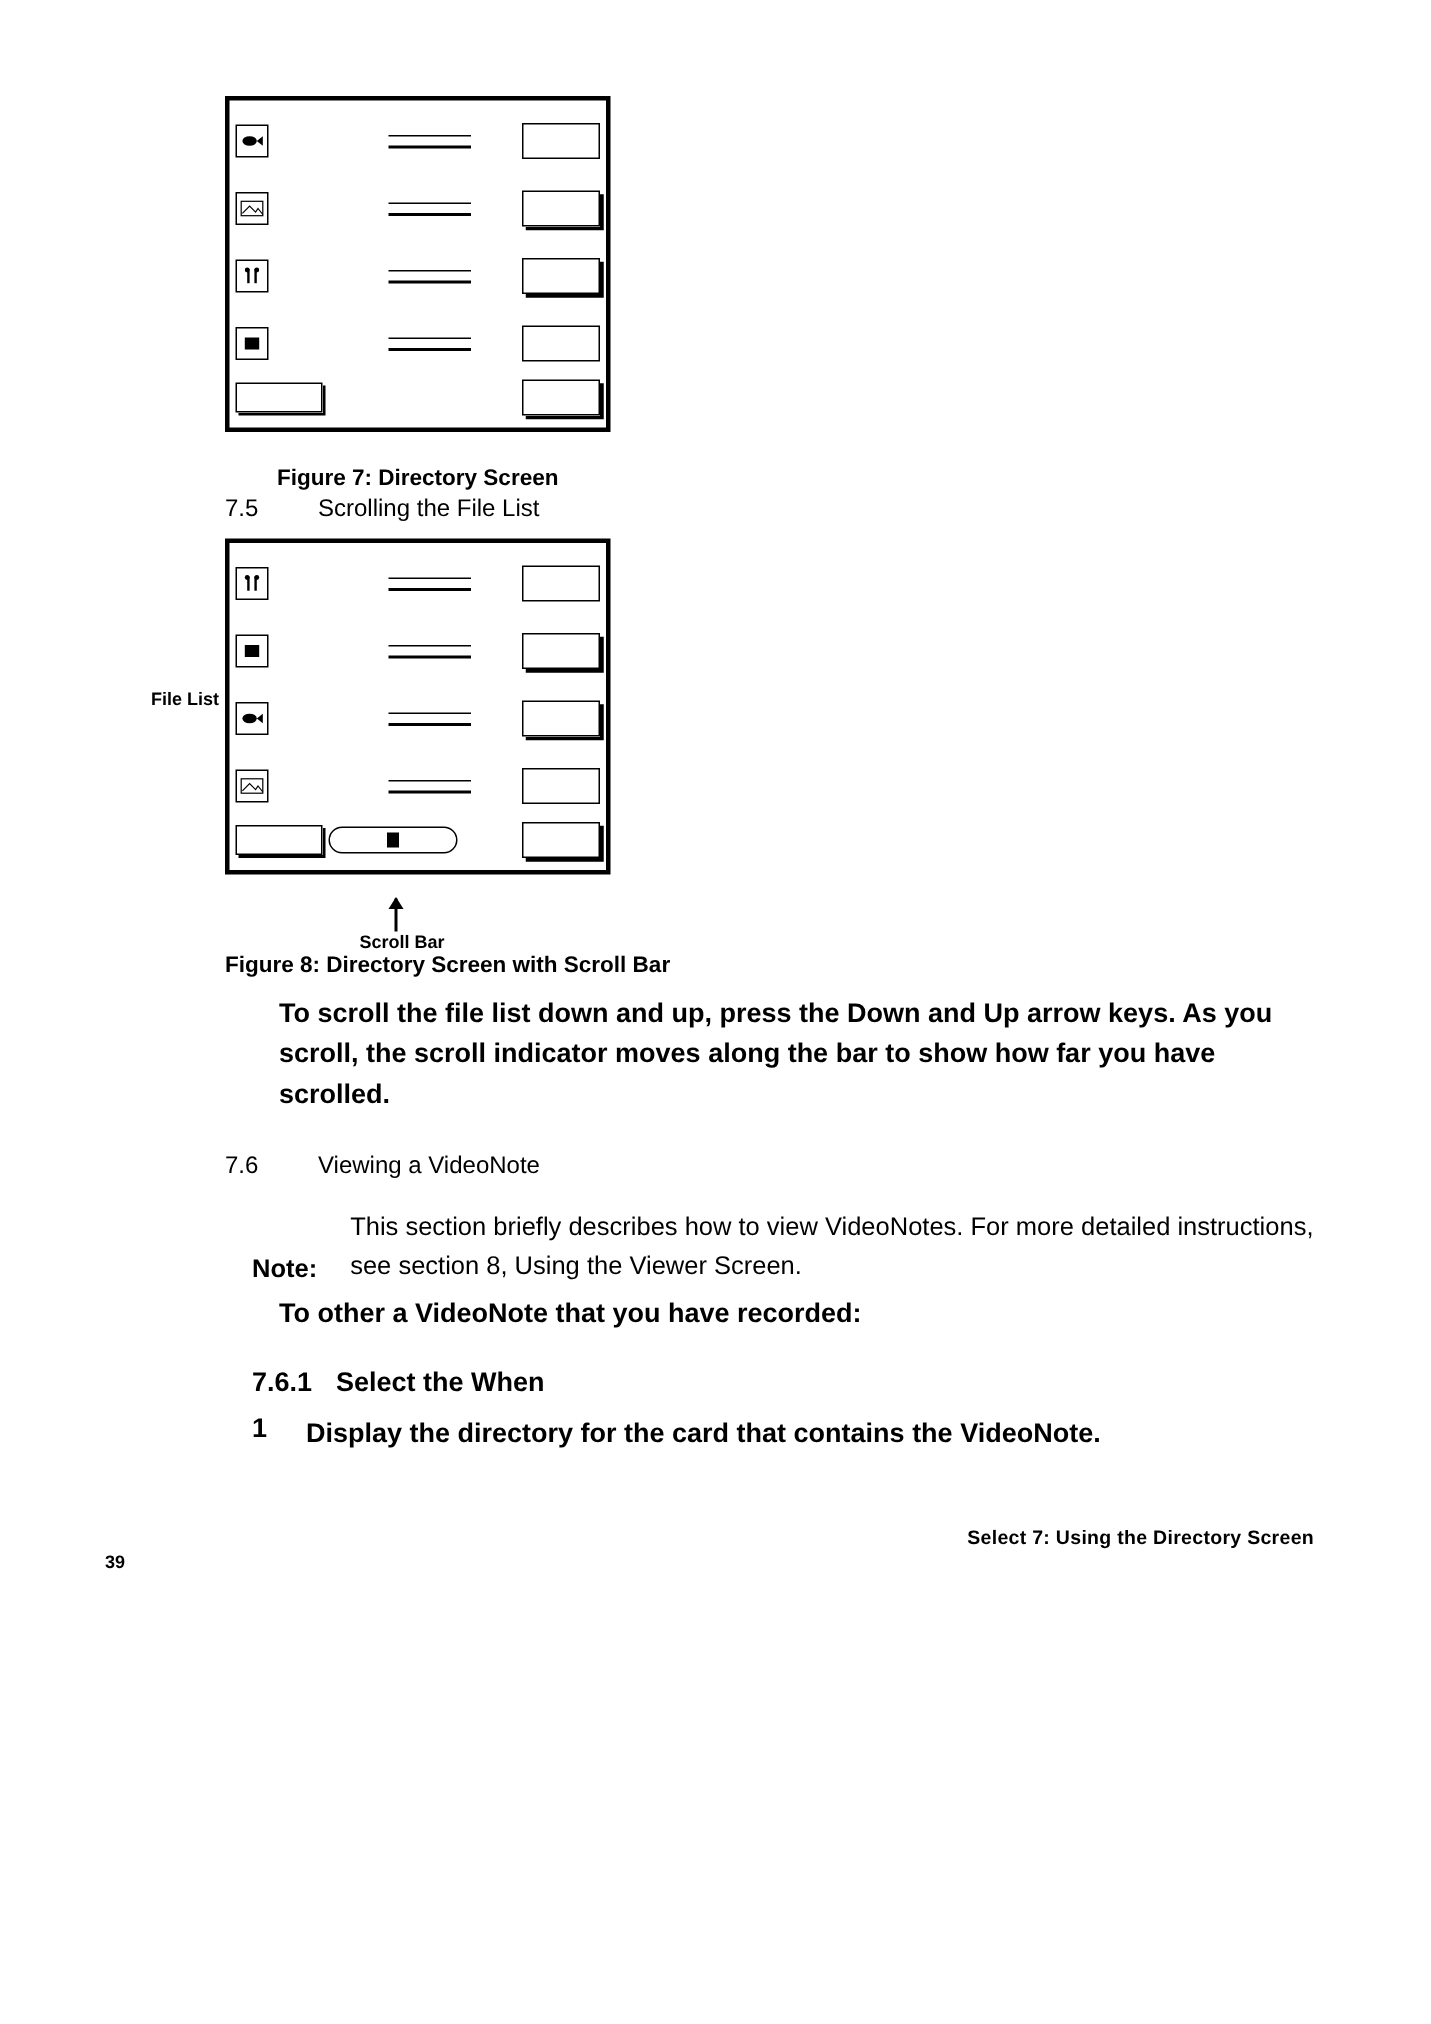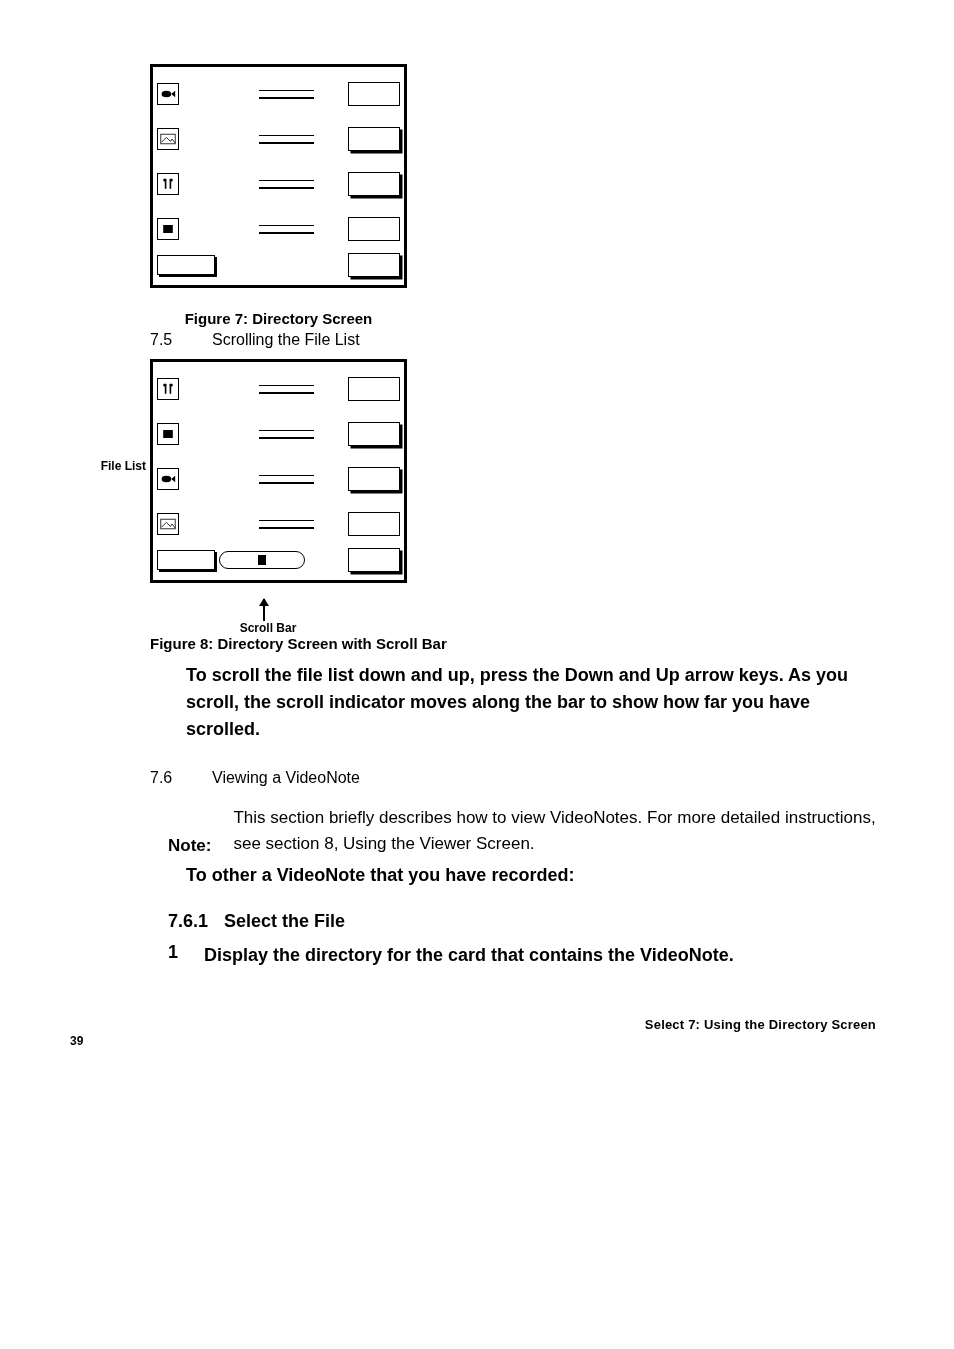--- a/index.html
+++ b/index.html
@@ -256,21 +256,21 @@
   </h2>
 
   <div class="note-bar">
     <div class="note-head">Note:</div>
     <div class="note-text">This section briefly describes how to view VideoNotes. For more detailed instructions, see section 8, Using the Viewer Screen.</div>
   </div>
 
   <p class="para">To other a VideoNote that you have recorded:</p>
 
   <h3 class="sub-heading">
-    <span class="num2">7.6.1</span><span>Select the File</span>
+    <span class="num2">7.6.1</span><span>Select the When</span>
   </h3>
 
   <div class="step">
     <div class="step-num">1</div>
     <div class="step-text">Display the directory for the card that contains the VideoNote.</div>
   </div>
 
   <div class="chapter-bar">Select 7:  Using the Directory Screen</div>
   <div class="page-num">39</div>
 

